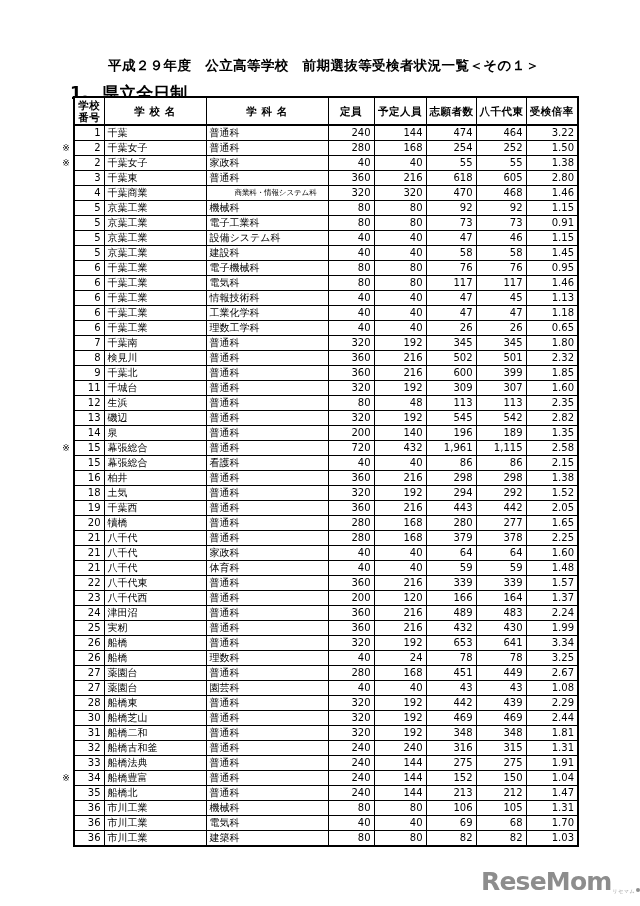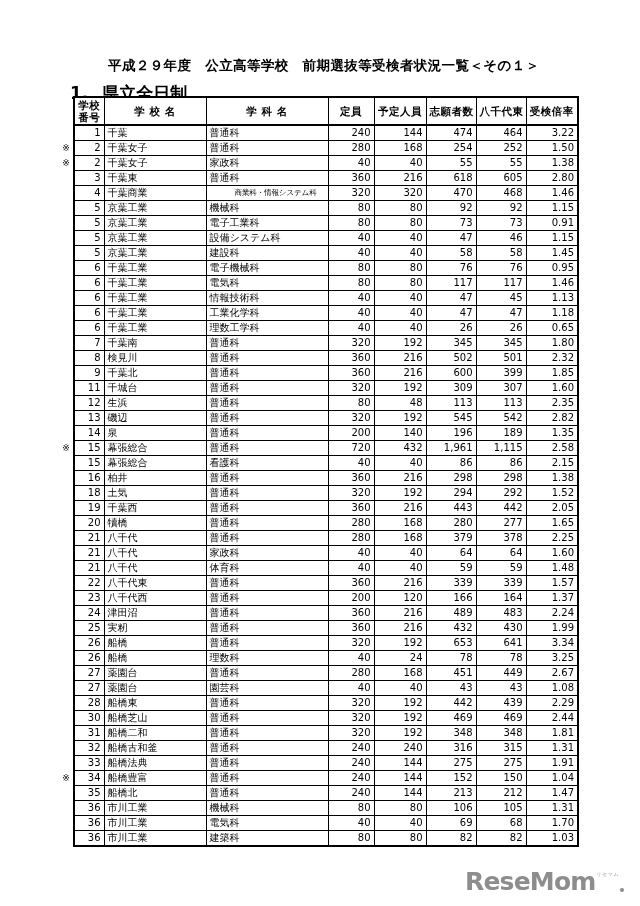--- a/index.html
+++ b/index.html
@@ -126,24 +126,24 @@
   col.w-dept   { width: 122px; }
   col.w-teiin  { width: 46px; }
   col.w-yotei  { width: 52px; }
   col.w-shigan { width: 50px; }
   col.w-juken  { width: 50px; }
   col.w-bairitsu { width: 52px; }
 
   
   .logo {
     position: absolute;
-    right: 16px;
+    right: 0;
     bottom: 12px;
     display: flex;
-    align-items: flex-start;
+    align-items: flex-end;
     user-select: none;
   }
   .logo-text {
     font-family: "DejaVu Sans", "Liberation Sans", sans-serif;
     font-size: 25px;
     font-weight: bold;
     color: #8d8d8d;
     letter-spacing: -0.8px;
     line-height: 1;
   }

